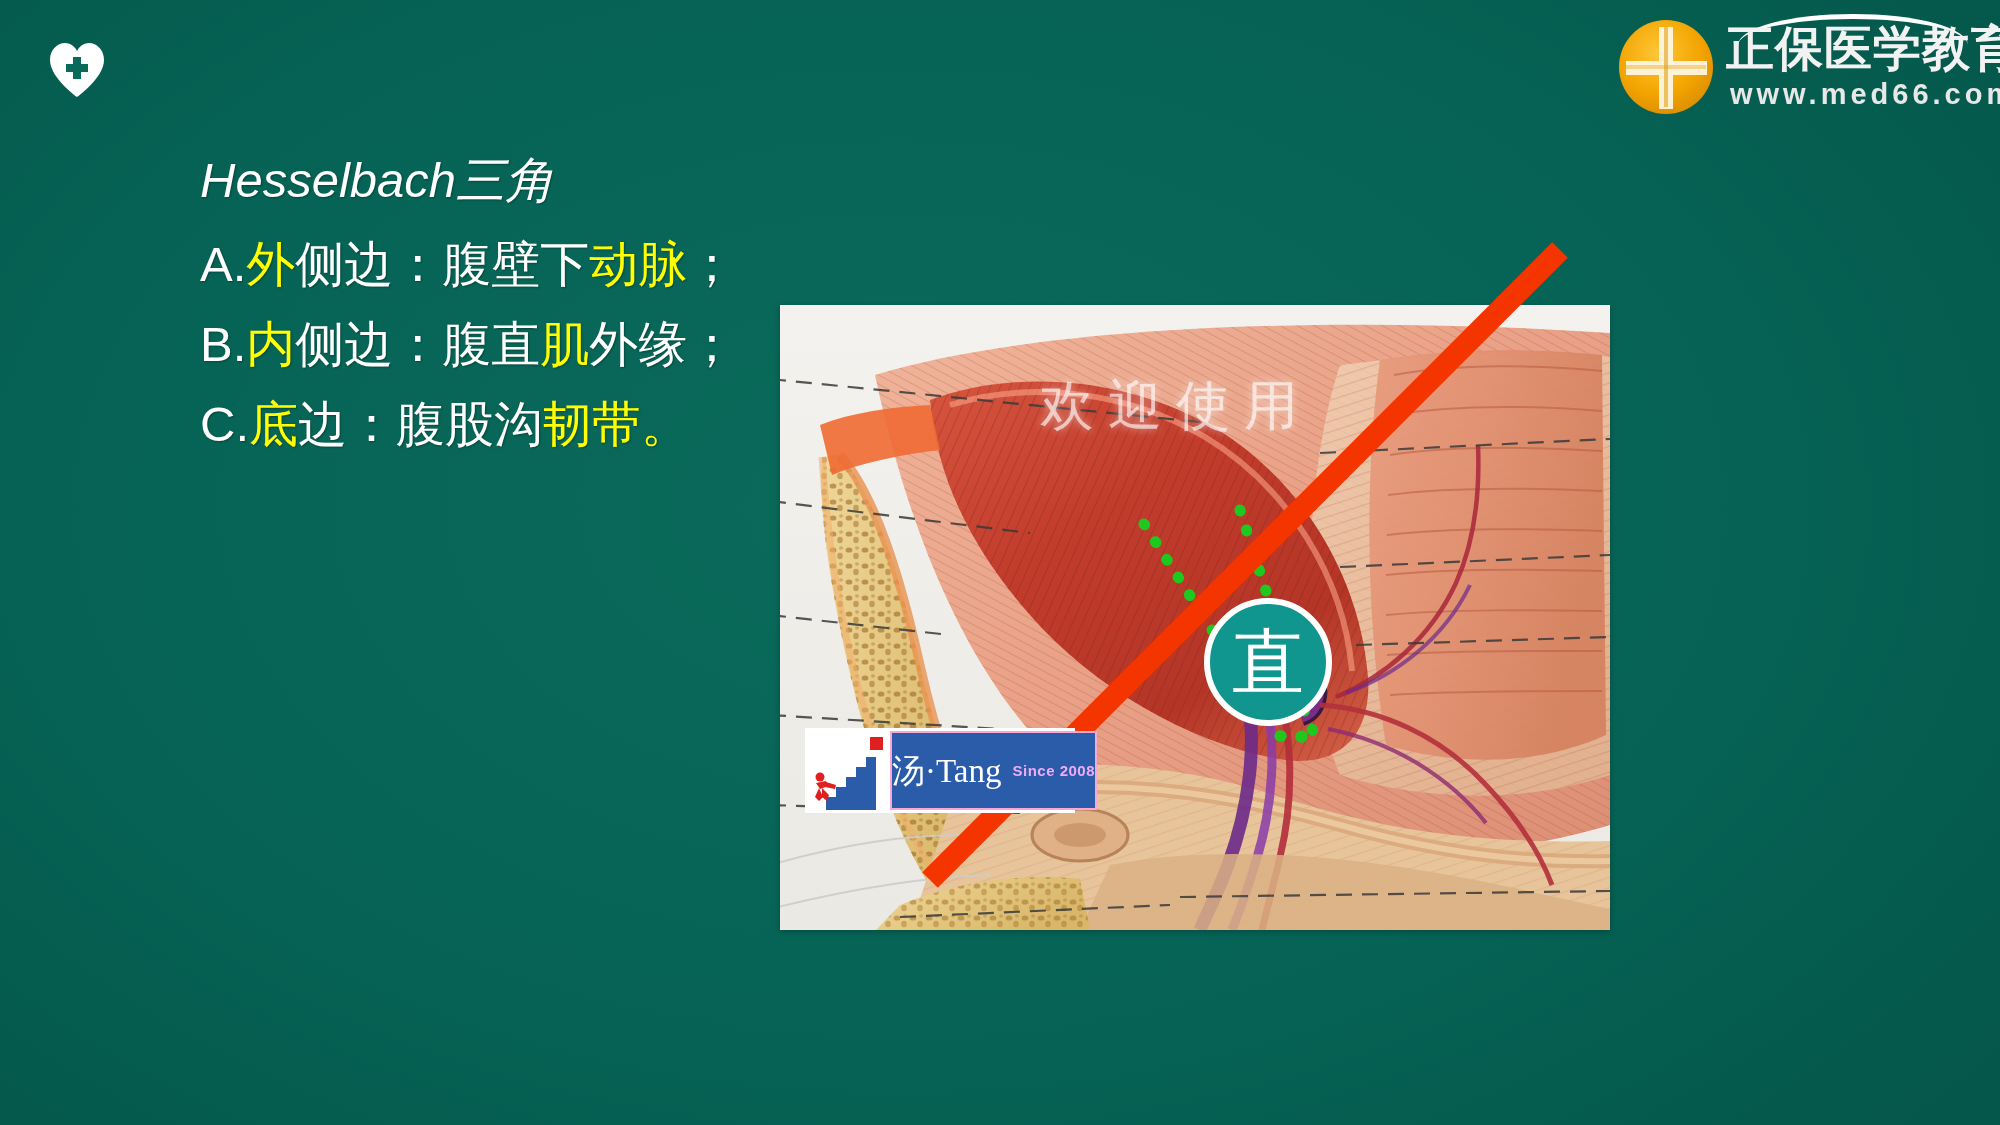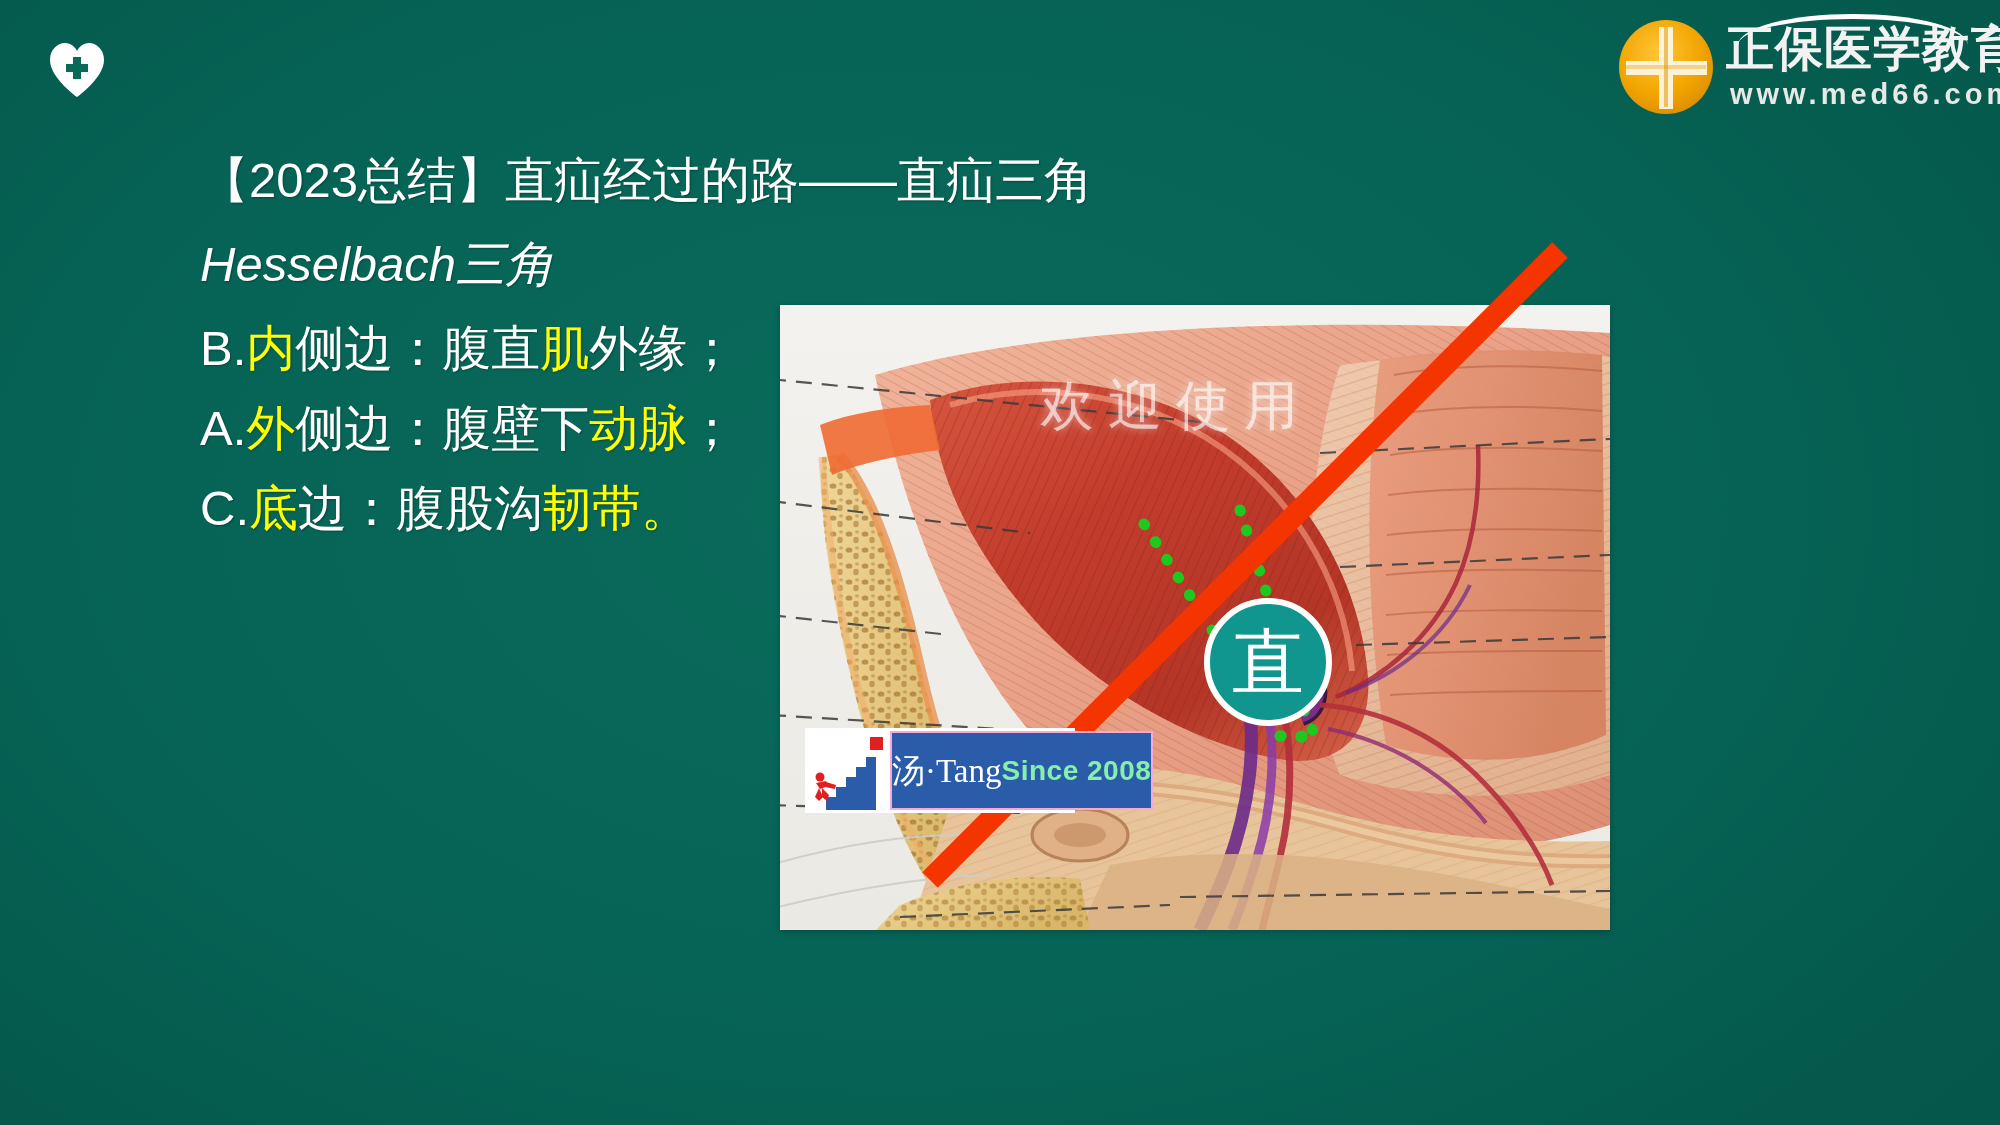--- a/index.html
+++ b/index.html
@@ -199,26 +199,27 @@
     justify-content: center;
   }
   #tang-title {
     color: #ffffff;
     font-size: 33px;
     line-height: 36px;
     font-family: "Liberation Serif", "DejaVu Serif", serif;
     white-space: nowrap;
   }
   #tang-since {
-    color: #86efac;
-    font-size: 28px;
+    color: #f0abfc;
+    font-size: 15px;
     line-height: 24px;
     font-weight: bold;
     white-space: nowrap;
     letter-spacing: 0.5px;
+    margin-left: 11px;
   }
 
   
   #img-watermark {
     position: absolute;
     left: 1040px;
     top: 370px;
     font-size: 54px;
     letter-spacing: 14px;
     color: rgba(255,255,255,0.62);
@@ -254,24 +255,23 @@
         <path d="M46 8 h4 v80 h-4 z" fill="#e09800" opacity="0.55"></path>
         <path d="M8 46 h80 v4 h-80 z" fill="#e09800" opacity="0.35"></path>
       </svg>
       <div id="brand-swoosh"></div>
       <div id="brand-name">正保医学教育网</div>
       <div id="brand-url">www.med66.com</div>
     </div>
   </div>
 
   <div id="body-lines">
-    <div class="bline" id="line-0"><span style="color: rgb(255, 255, 255);">【2023总结】直疝经过的路——直疝三角</span></div>
     <div class="bline" id="line-1"><span style="color: rgb(255, 255, 255); font-style: italic;">Hesselbach三角</span></div>
+    <div class="bline" id="line-2"><span style="color: rgb(255, 255, 255);">A.</span><span style="color: rgb(255, 255, 0);">外</span><span style="color: rgb(255, 255, 255);">侧边：腹壁下</span><span style="color: rgb(255, 255, 0);">动脉</span><span style="color: rgb(255, 255, 255);">；</span></div>
     <div class="bline" id="line-3"><span style="color: rgb(255, 255, 255);">B.</span><span style="color: rgb(255, 255, 0);">内</span><span style="color: rgb(255, 255, 255);">侧边：腹直</span><span style="color: rgb(255, 255, 0);">肌</span><span style="color: rgb(255, 255, 255);">外缘；</span></div>
-    <div class="bline" id="line-2"><span style="color: rgb(255, 255, 255);">A.</span><span style="color: rgb(255, 255, 0);">外</span><span style="color: rgb(255, 255, 255);">侧边：腹壁下</span><span style="color: rgb(255, 255, 0);">动脉</span><span style="color: rgb(255, 255, 255);">；</span></div>
     <div class="bline" id="line-4"><span style="color: rgb(255, 255, 255);">C.</span><span style="color: rgb(255, 255, 0);">底</span><span style="color: rgb(255, 255, 255);">边：腹股沟</span><span style="color: rgb(255, 255, 0);">韧带。</span></div>
   </div>
 
   <div id="anatomy-figure">
     <svg id="anatomy-canvas" viewBox="0 0 830 625" preserveAspectRatio="none">
       <defs>
         <linearGradient id="paperG" x1="0" y1="0" x2="0" y2="1">
           <stop offset="0%" stop-color="#f3f2ee"></stop>
           <stop offset="100%" stop-color="#ebe9e4"></stop>
         </linearGradient>

